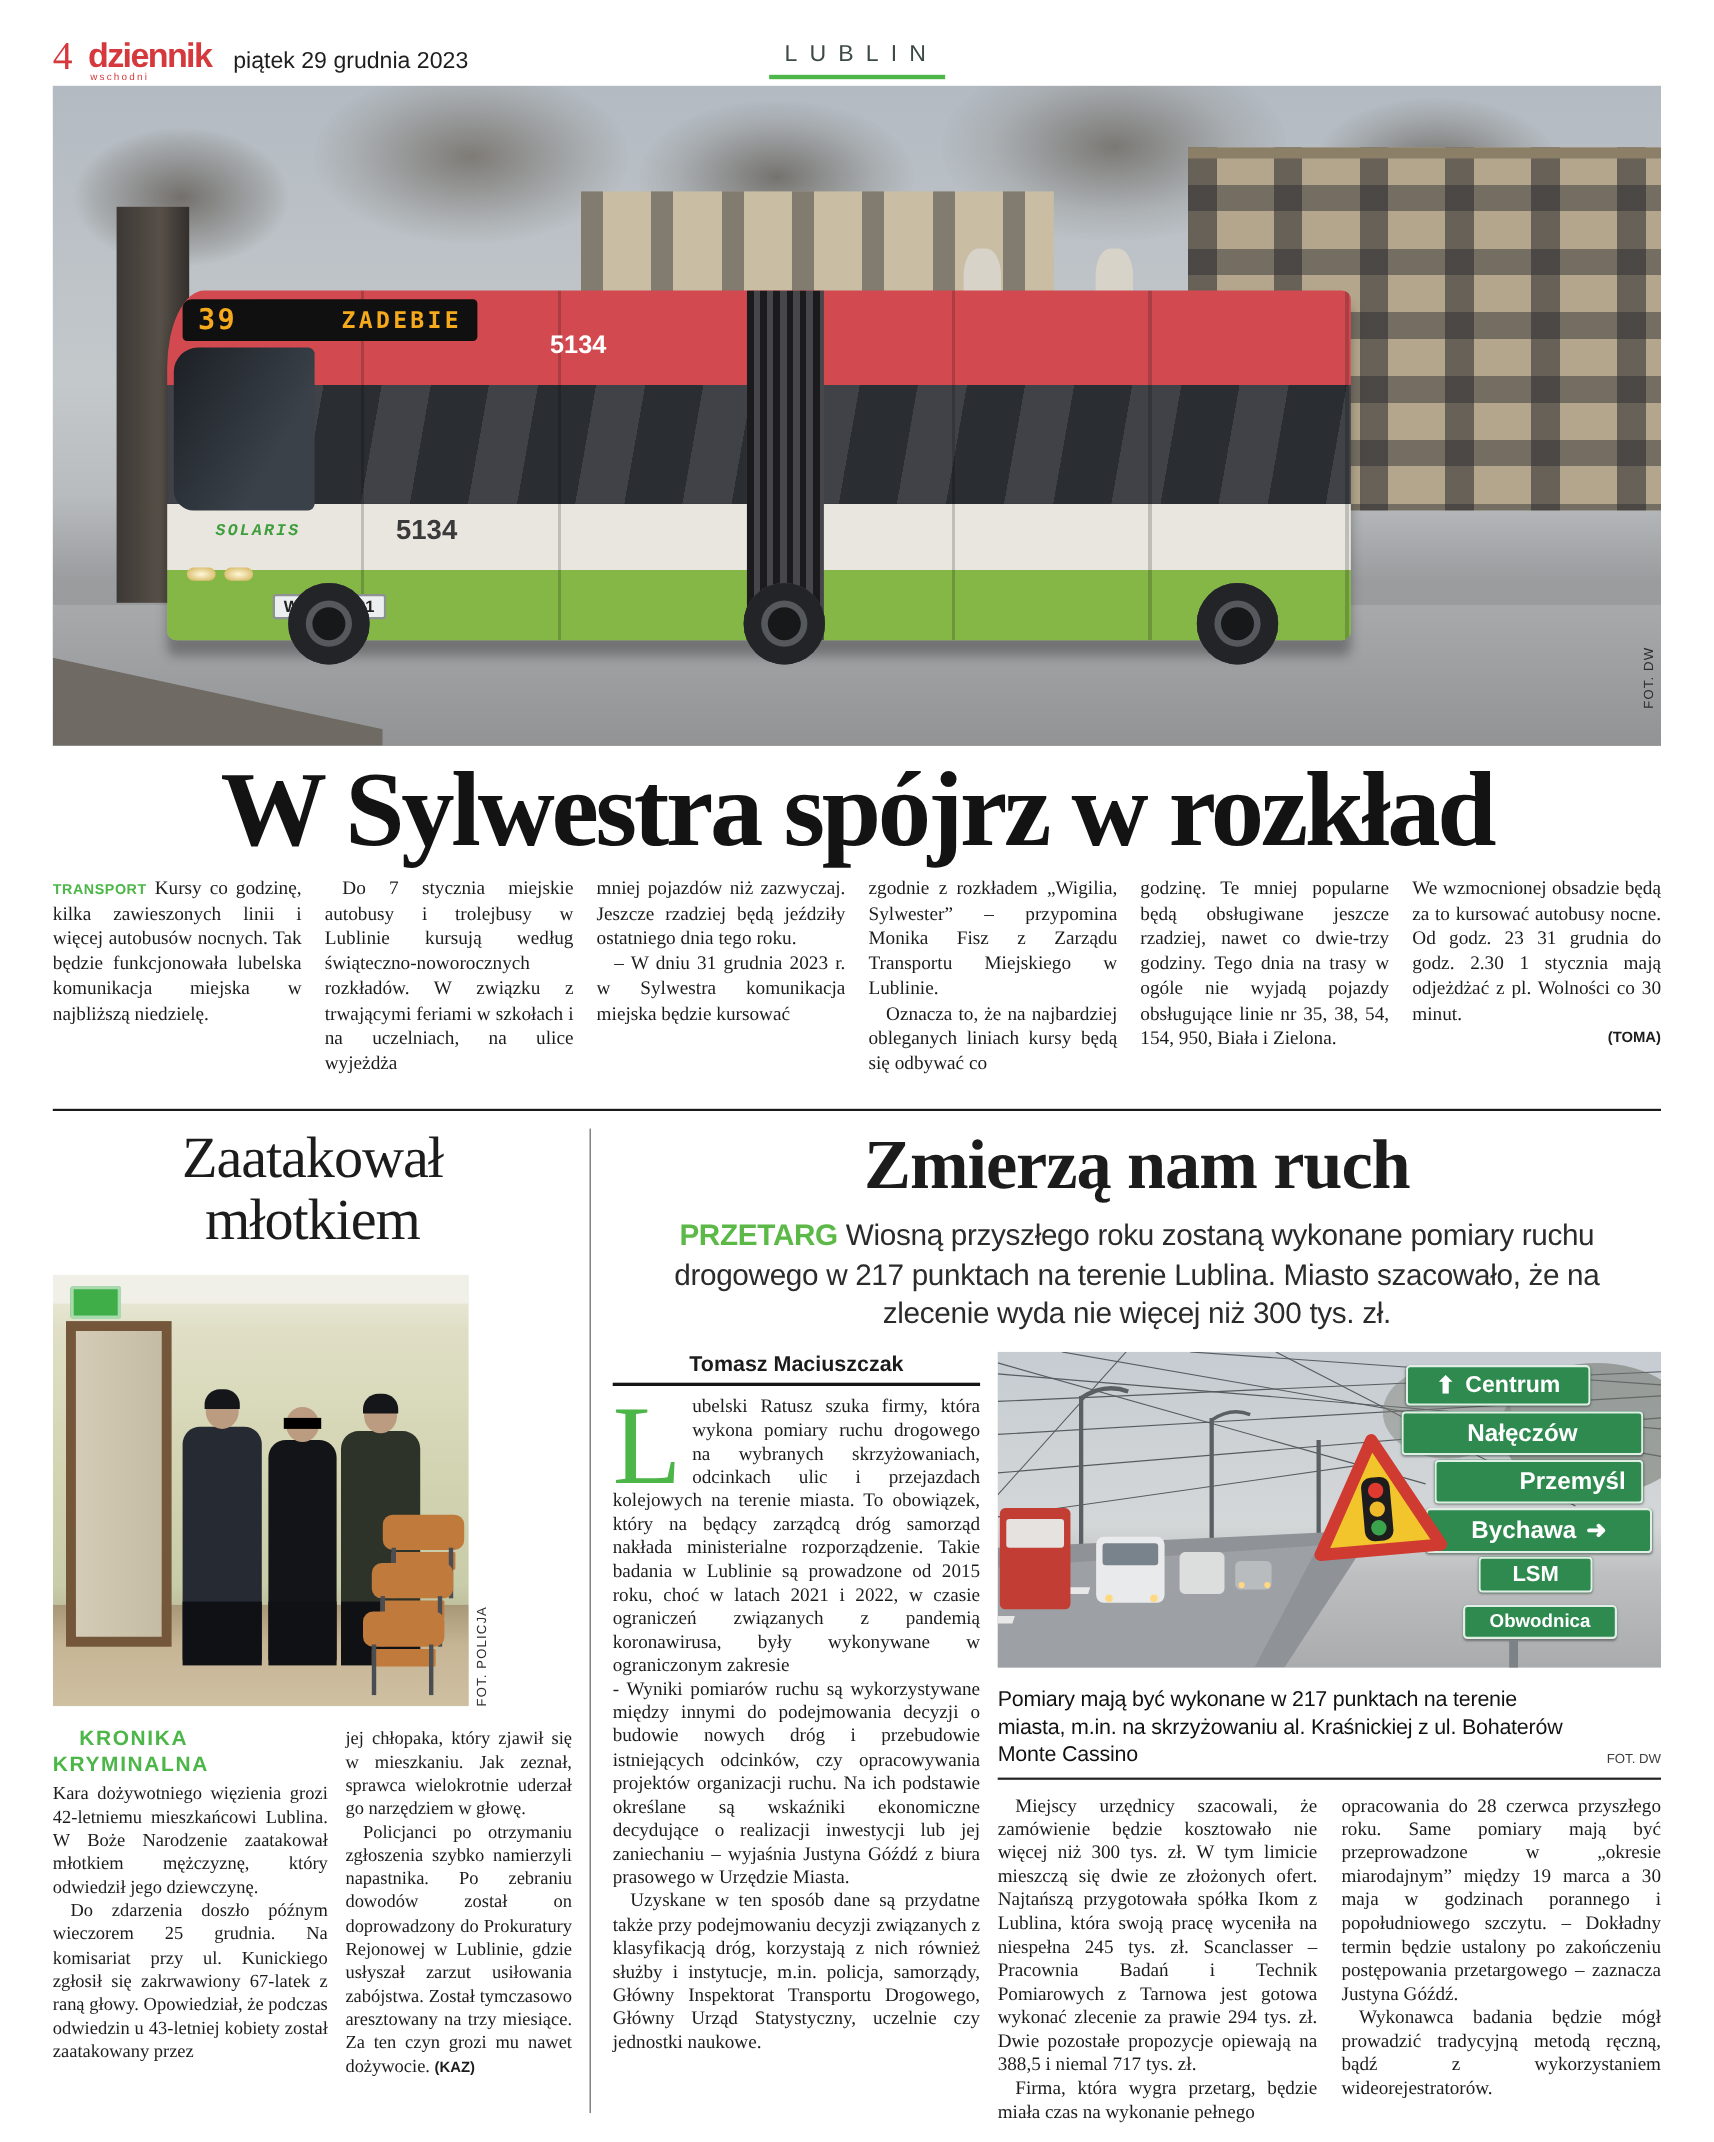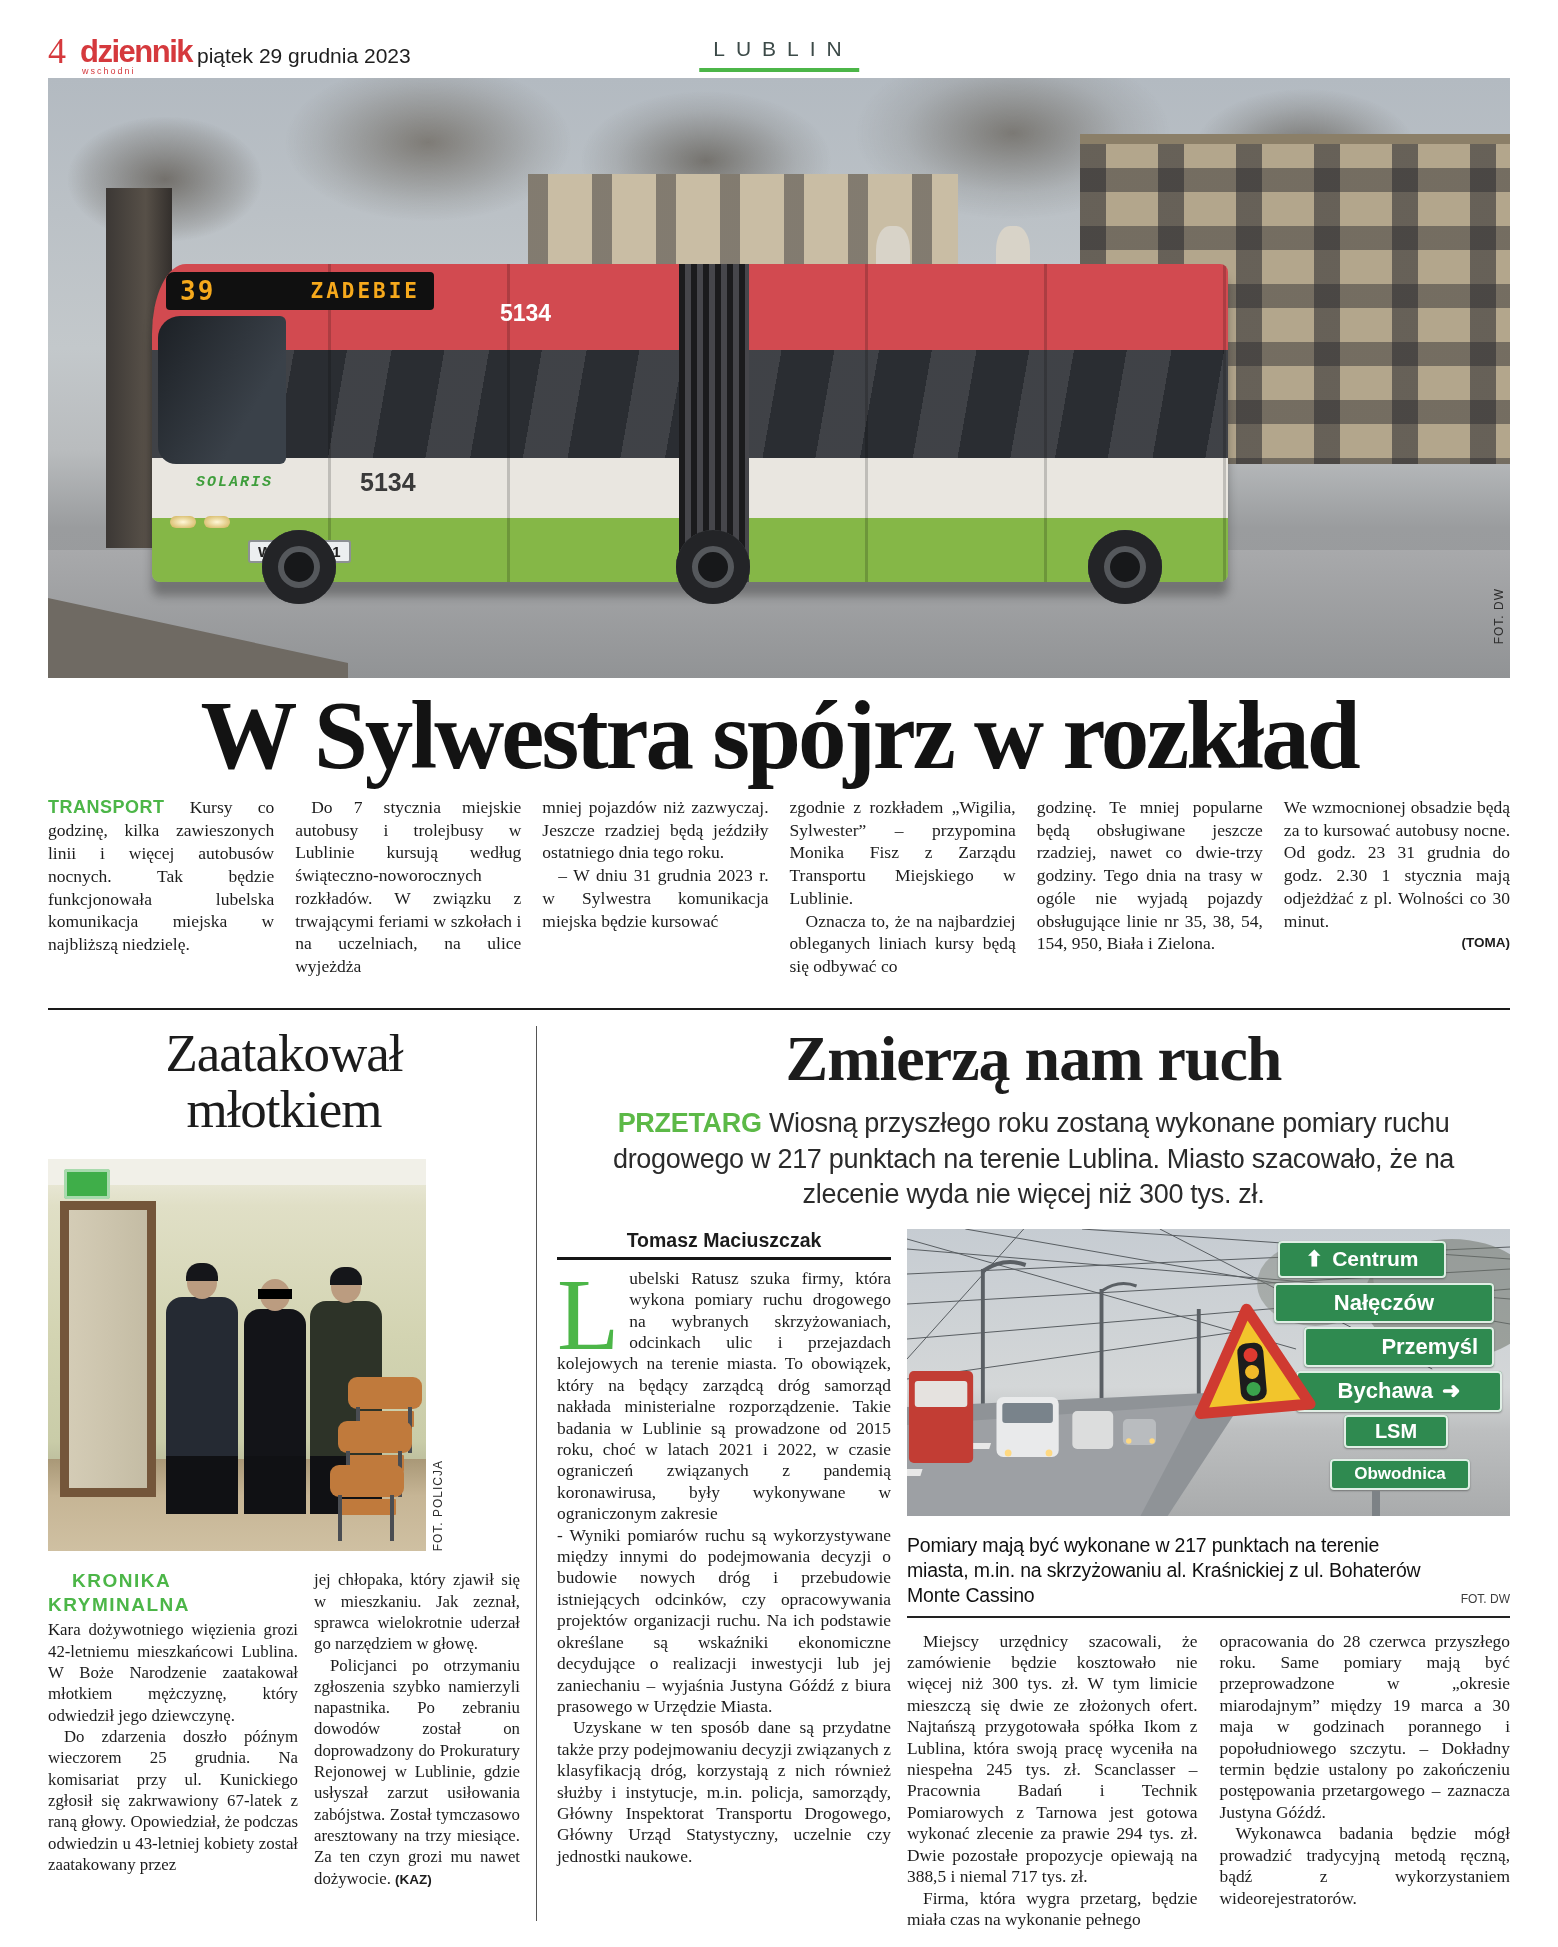--- a/index.html
+++ b/index.html
@@ -12,21 +12,21 @@
 
   
   .hdr { position:relative; margin-top:24px; height:48px; }
   .hdr-left { position:absolute; left:0; bottom:6px; display:flex; align-items:flex-end; }
   .pagenum { font-size:36px; line-height:.8; color:#d5393d; font-family:"Liberation Serif",serif; }
   .logo-wrap { margin-left:14px; position:relative; }
   .logo { font-family:"Liberation Sans","DejaVu Sans",sans-serif; font-weight:bold;
           font-size:31px; line-height:.75; color:#d5393d; letter-spacing:-1.5px; }
   .logo-sub { position:absolute; left:2px; top:26px; font-family:"Liberation Sans",sans-serif;
           font-size:9px; color:#d5393d; letter-spacing:2px; }
-  .issue-date { margin-left:5px; font-family:"Liberation Sans","DejaVu Sans",sans-serif;
+  .issue-date { margin-left:20px; font-family:"Liberation Sans","DejaVu Sans",sans-serif;
           font-size:21px; color:#1e1e1e; line-height:1; }
   .section-title { position:absolute; left:50%; transform:translateX(-50%); bottom:0;
           font-family:"Liberation Sans",sans-serif; font-size:21px; letter-spacing:11px;
           color:#3c4a48; padding:0 6px 7px 14px; border-bottom:4px solid #4CB648; }
 
   
   .photo-bus { position:relative; height:600px; margin-top:6px; overflow:hidden;
     background:linear-gradient(180deg,#b3bac1 0%,#c3c8cb 45%,#b9bcbe 62%,#9a9c9e 75%,#96989a 100%); }
   .pb-trees { position:absolute; inset:0 0 140px 0; opacity:.75;
     background:
@@ -93,21 +93,21 @@
     color:#2e2e2e; letter-spacing:1px; }
 
   
   .h1-main { font-size:97px; font-weight:bold; letter-spacing:-3px; line-height:1.03;
     text-align:center; margin:8px 0 6px; color:#131313; }
   .cols1 { display:flex; gap:21px; margin-top:10px; height:198px; overflow:hidden; }
   .cols1 .col { flex:1; font-size:17.5px; line-height:1.3; text-align:justify; }
   .col p { margin:0; }
   .ind { text-indent:16px; }
   .kicker { font-family:"Liberation Sans",sans-serif; font-weight:bold; color:#4CB648;
-    font-size:18px; letter-spacing:.5px; }
+    font-size:13px; letter-spacing:.5px; }
   .signoff { display:block; text-align:right; font-family:"Liberation Sans",sans-serif;
     font-weight:bold; font-size:13.5px; margin-top:2px; }
   .signoff-inline { font-family:"Liberation Sans",sans-serif; font-weight:bold; font-size:13.5px; }
   .rule { border:none; border-top:2px solid #1a1a1a; margin:14px 0 0; }
 
   
   .lower { display:flex; height:941px; overflow:hidden; }
   .vdiv { width:1px; background:#555; margin:16px 20px 30px 16px; }
   .left-sec { width:472px; flex:none; }
   .h2-crime { font-size:53px; font-weight:normal; line-height:1.05; text-align:center;

